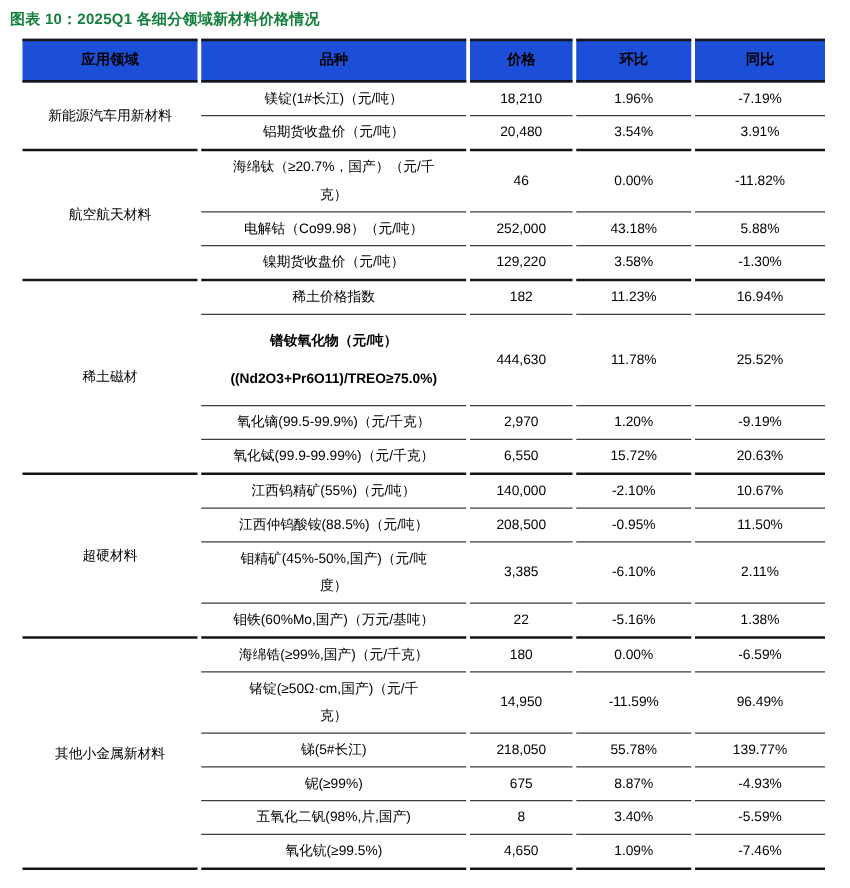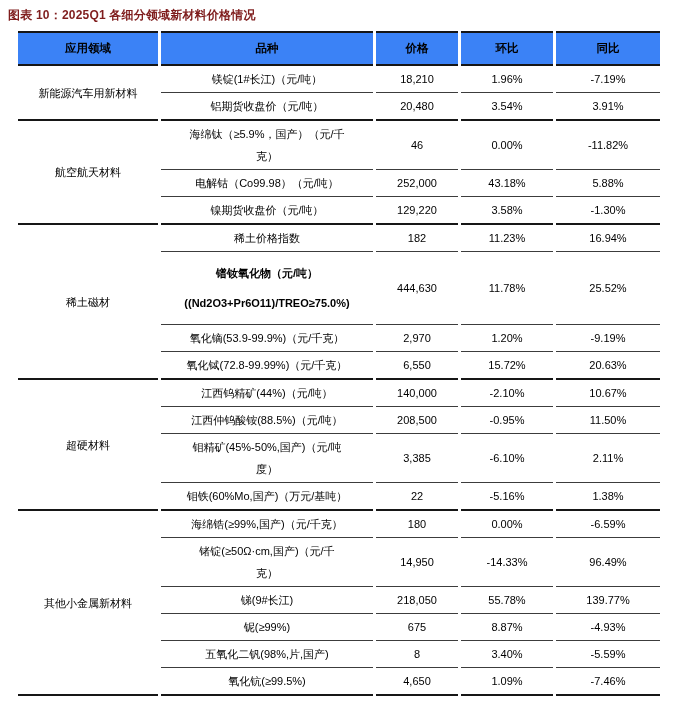--- a/index.html
+++ b/index.html
@@ -8,33 +8,33 @@
     width: 680px; height: 710px;
     background: #ffffff;
     font-family: "Liberation Sans", sans-serif;
     color: #000000;
     overflow: hidden;
   }
   .page { padding: 7px 0 0 0; }
   .fig-title {
     font-size: 12px;
     font-weight: bold;
-    color: #7f1d1d;
+    color: #15803d;
     margin: 0 0 7px 8px;
     letter-spacing: 0.2px;
   }
   table.price-table {
     border-collapse: separate;
     border-spacing: 3px 0;
     table-layout: fixed;
     width: 648px;
     margin-left: 15px;
   }
   th {
-    background: #3b82f6;
+    background: #1d4ed8;
     border-top: 2px solid #161616;
     border-bottom: 2px solid #161616;
     font-size: 11.5px;
     font-weight: bold;
     padding: 8px 2px;
     line-height: 15px;
     text-align: center;
     vertical-align: middle;
   }
   td {
@@ -87,21 +87,21 @@
       </tr>
       <tr class="glast">
         <td class="variety">铝期货收盘价（元/吨）</td>
         <td>20,480</td>
         <td>3.54%</td>
         <td>3.91%</td>
       </tr>
 
       <tr>
         <td class="cat" rowspan="3">航空航天材料</td>
-        <td class="variety">海绵钛（≥5.9%，国产）（元/千
+        <td class="variety">海绵钛（≥20.7%，国产）（元/千
 克）</td>
         <td>46</td>
         <td>0.00%</td>
         <td>-11.82%</td>
       </tr>
       <tr>
         <td class="variety">电解钴（Co99.98）（元/吨）</td>
         <td>252,000</td>
         <td>43.18%</td>
         <td>5.88%</td>
@@ -121,35 +121,35 @@
         <td>16.94%</td>
       </tr>
       <tr>
         <td class="variety spread">镨钕氧化物（元/吨）
 ((Nd2O3+Pr6O11)/TREO≥75.0%)</td>
         <td>444,630</td>
         <td>11.78%</td>
         <td>25.52%</td>
       </tr>
       <tr>
-        <td class="variety">氧化镝(53.9-99.9%)（元/千克）</td>
+        <td class="variety">氧化镝(99.5-99.9%)（元/千克）</td>
         <td>2,970</td>
         <td>1.20%</td>
         <td>-9.19%</td>
       </tr>
       <tr class="glast">
-        <td class="variety">氧化铽(72.8-99.99%)（元/千克）</td>
+        <td class="variety">氧化铽(99.9-99.99%)（元/千克）</td>
         <td>6,550</td>
         <td>15.72%</td>
         <td>20.63%</td>
       </tr>
 
       <tr>
         <td class="cat" rowspan="4">超硬材料</td>
-        <td class="variety">江西钨精矿(44%)（元/吨）</td>
+        <td class="variety">江西钨精矿(55%)（元/吨）</td>
         <td>140,000</td>
         <td>-2.10%</td>
         <td>10.67%</td>
       </tr>
       <tr>
         <td class="variety">江西仲钨酸铵(88.5%)（元/吨）</td>
         <td>208,500</td>
         <td>-0.95%</td>
         <td>11.50%</td>
       </tr>
@@ -171,25 +171,25 @@
         <td class="cat" rowspan="6">其他小金属新材料</td>
         <td class="variety">海绵锆(≥99%,国产)（元/千克）</td>
         <td>180</td>
         <td>0.00%</td>
         <td>-6.59%</td>
       </tr>
       <tr>
         <td class="variety">锗锭(≥50Ω·cm,国产)（元/千
 克）</td>
         <td>14,950</td>
-        <td>-14.33%</td>
+        <td>-11.59%</td>
         <td>96.49%</td>
       </tr>
       <tr>
-        <td class="variety">锑(9#长江)</td>
+        <td class="variety">锑(5#长江)</td>
         <td>218,050</td>
         <td>55.78%</td>
         <td>139.77%</td>
       </tr>
       <tr>
         <td class="variety">铌(≥99%)</td>
         <td>675</td>
         <td>8.87%</td>
         <td>-4.93%</td>
       </tr>

